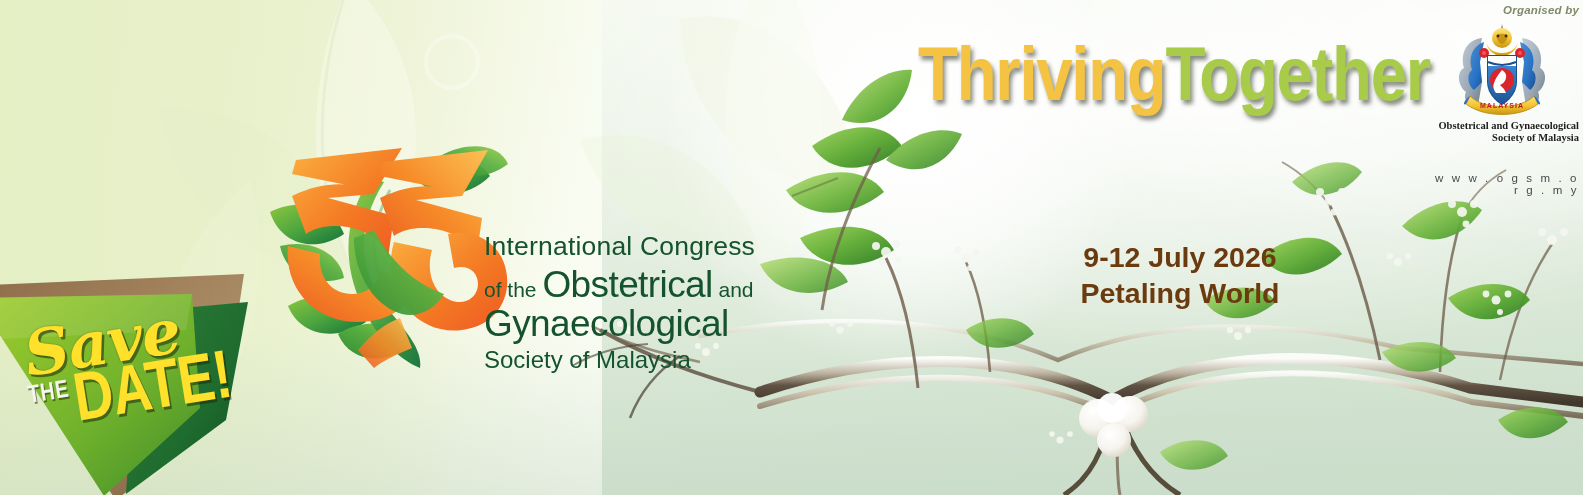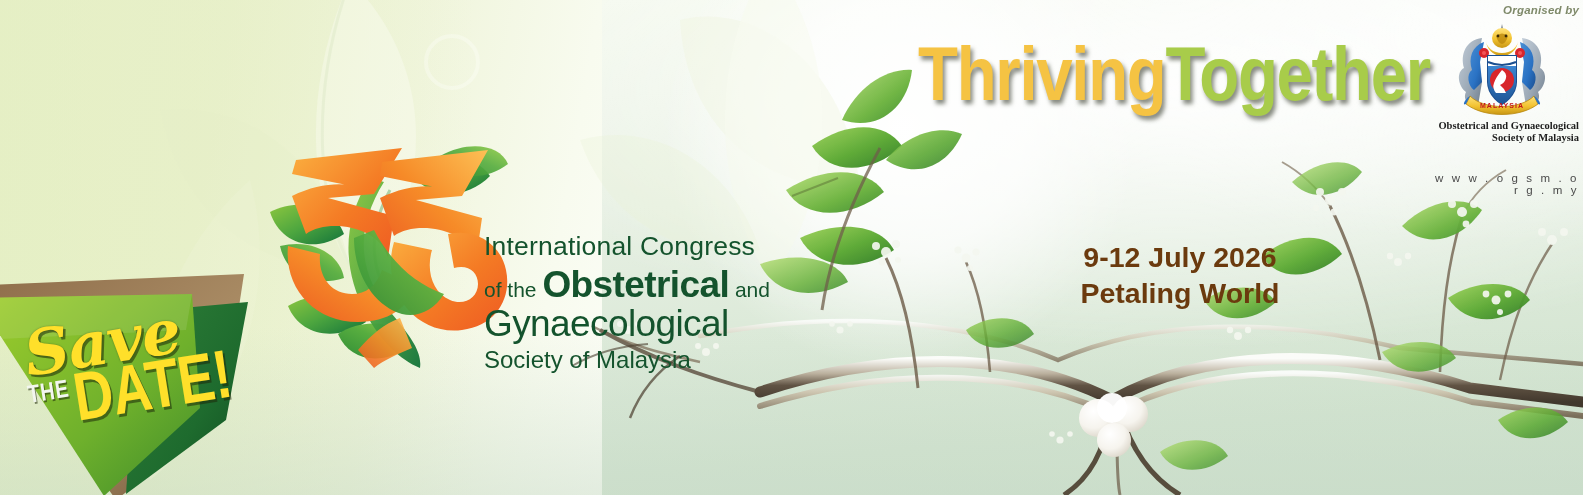--- a/index.html
+++ b/index.html
@@ -102,21 +102,21 @@
   
   #congress-text{
     position:absolute;left:484px;top:205px;width:300px;
     color:#14532d;
     line-height:1.0;
     margin-top:28px;
   }
   .ct-l1{font-size:26.5px;font-weight:400;letter-spacing:.2px;white-space:nowrap;}
   .ct-l2{margin-top:6px;white-space:nowrap;}
   .ct-small{font-size:21px;font-weight:400;}
-  .ct-big{font-size:37px;font-weight:700;letter-spacing:-.6px;}
+  .ct-big{font-size:37px;font-weight:400;letter-spacing:-.6px;}
   .ct-l3{margin-top:2px;font-size:37px;font-weight:400;letter-spacing:-.6px;white-space:nowrap;}
   .ct-l4{margin-top:6px;font-size:24px;font-weight:400;white-space:nowrap;}
   .ct-rd{
     position:absolute;left:496px;top:172px;
     font-size:25px;font-weight:700;color:#ffffff;
     z-index:4;
   }
 
   
   #headline{position:absolute;left:918px;top:38px;width:480px;}

